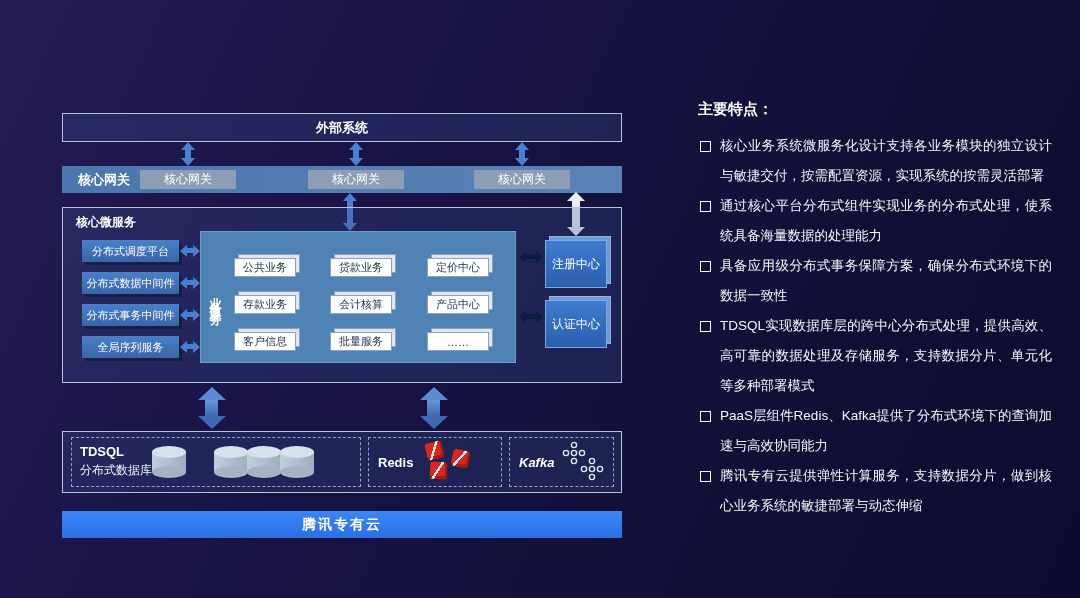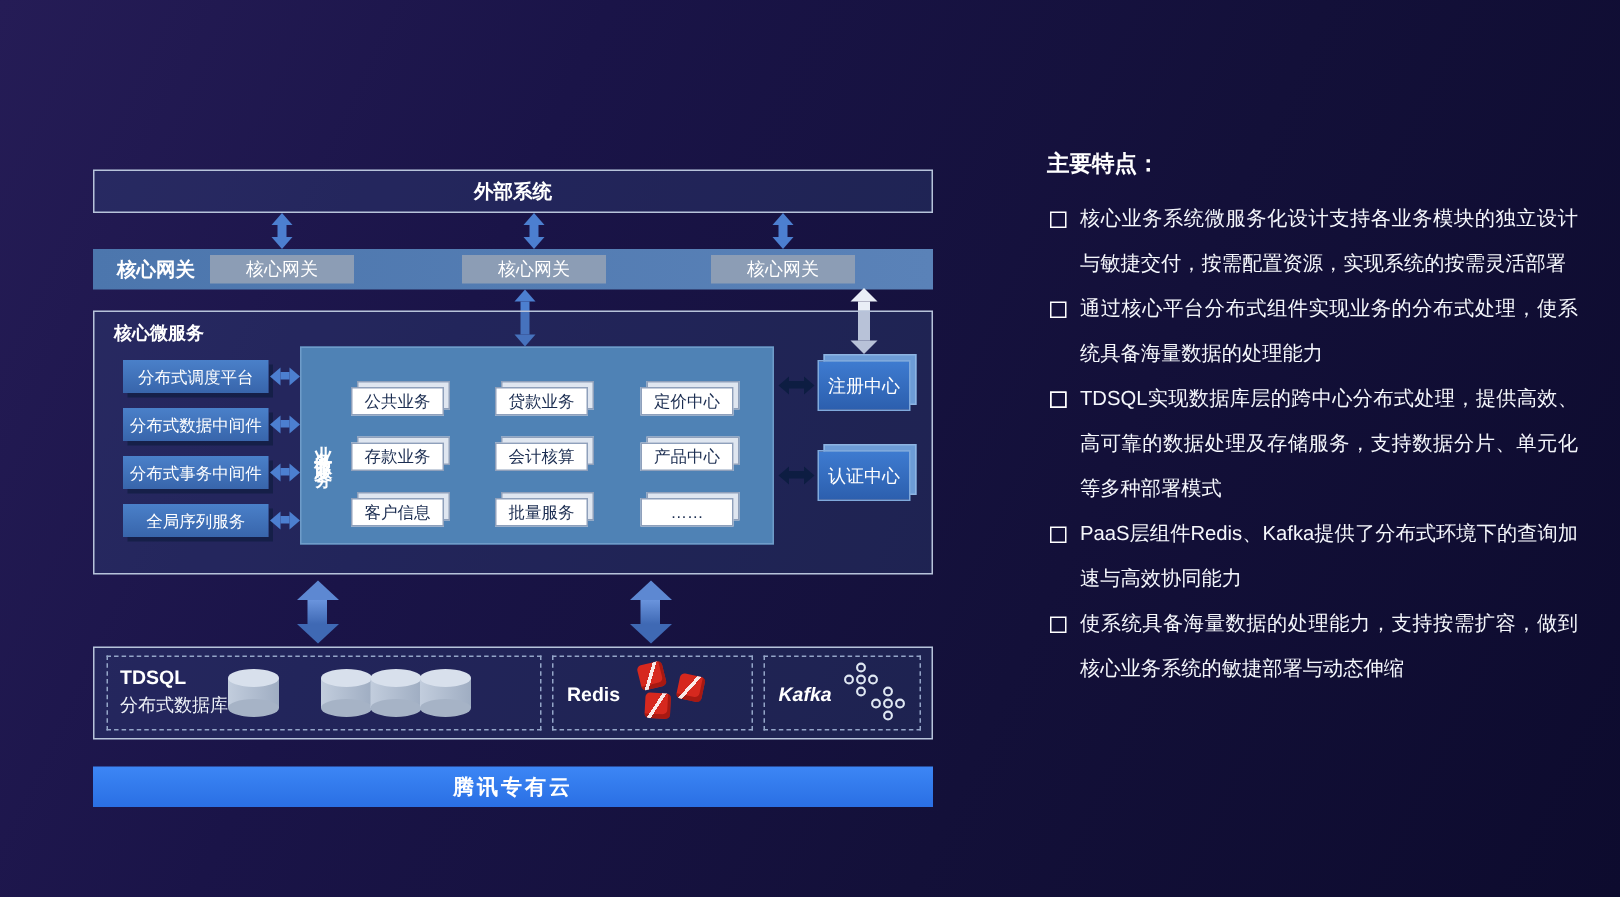--- a/index.html
+++ b/index.html
@@ -28,21 +28,21 @@
   .vlabel{position:absolute;left:204px;top:231px;height:132px;width:22px;display:flex;align-items:center;justify-content:center;
           writing-mode:vertical-rl;letter-spacing:4px;font-size:12px;font-weight:700;color:#fff;}
 
   
   .card{position:absolute;width:62px;height:19px;font-size:11px;}
   .card::before{content:'';position:absolute;inset:0;transform:translate(4px,-4px);background:#dfe6f0;border:1px solid #8fa0bb;box-sizing:border-box;}
   .card .face{position:relative;width:100%;height:100%;display:flex;align-items:center;justify-content:center;
               background:#fff;border:1px solid #8fa0bb;box-sizing:border-box;color:#1a2c50;}
 
   
-  .side{position:absolute;left:545px;width:62px;height:34px;font-size:12px;color:#fff;}
+  .side{position:absolute;left:545px;width:62px;height:48px;font-size:12px;color:#fff;}
   .side::before{content:'';position:absolute;inset:0;transform:translate(4px,-4px);background:#6d9cd6;border:1px solid #8db4e2;box-sizing:border-box;}
   .side .face{position:relative;width:100%;height:100%;display:flex;align-items:center;justify-content:center;
               background:linear-gradient(180deg,#3e7bd0,#2c5fae);border:1px solid #7fa9dc;box-sizing:border-box;}
 
   
   .va{position:absolute;width:6px;background:var(--c);}
   .va::before,.va::after{content:'';position:absolute;left:50%;transform:translateX(-50%);
       border-left:7px solid transparent;border-right:7px solid transparent;}
   .va::before{top:-8px;border-bottom:8px solid var(--c);}
   .va::after{bottom:-8px;border-top:8px solid var(--c);}
@@ -208,28 +208,29 @@
     <div class="feat">
       <span class="sq"></span>
       <span>核心业务系统微服务化设计支持各业务模块的独立设计与敏捷交付，按需配置资源，实现系统的按需灵活部署</span>
     </div>
     <div class="feat">
       <span class="sq"></span>
       <span>通过核心平台分布式组件实现业务的分布式处理，使系统具备海量数据的处理能力</span>
     </div>
     <div class="feat">
       <span class="sq"></span>
+      <span>具备应用级分布式事务保障方案，确保分布式环境下的数据一致性</span>
     </div>
     <div class="feat">
       <span class="sq"></span>
       <span>TDSQL实现数据库层的跨中心分布式处理，提供高效、高可靠的数据处理及存储服务，支持数据分片、单元化等多种部署模式</span>
     </div>
     <div class="feat">
       <span class="sq"></span>
       <span>PaaS层组件Redis、Kafka提供了分布式环境下的查询加速与高效协同能力</span>
     </div>
     <div class="feat">
       <span class="sq"></span>
-      <span>使系统具备海量数据的处理能力，支持按需扩容，做到核心业务系统的敏捷部署与动态伸缩</span>
+      <span>腾讯专有云提供弹性计算服务，支持数据分片，做到核心业务系统的敏捷部署与动态伸缩</span>
     </div>
   </div>
 
 </div>
 
 </body></html>

